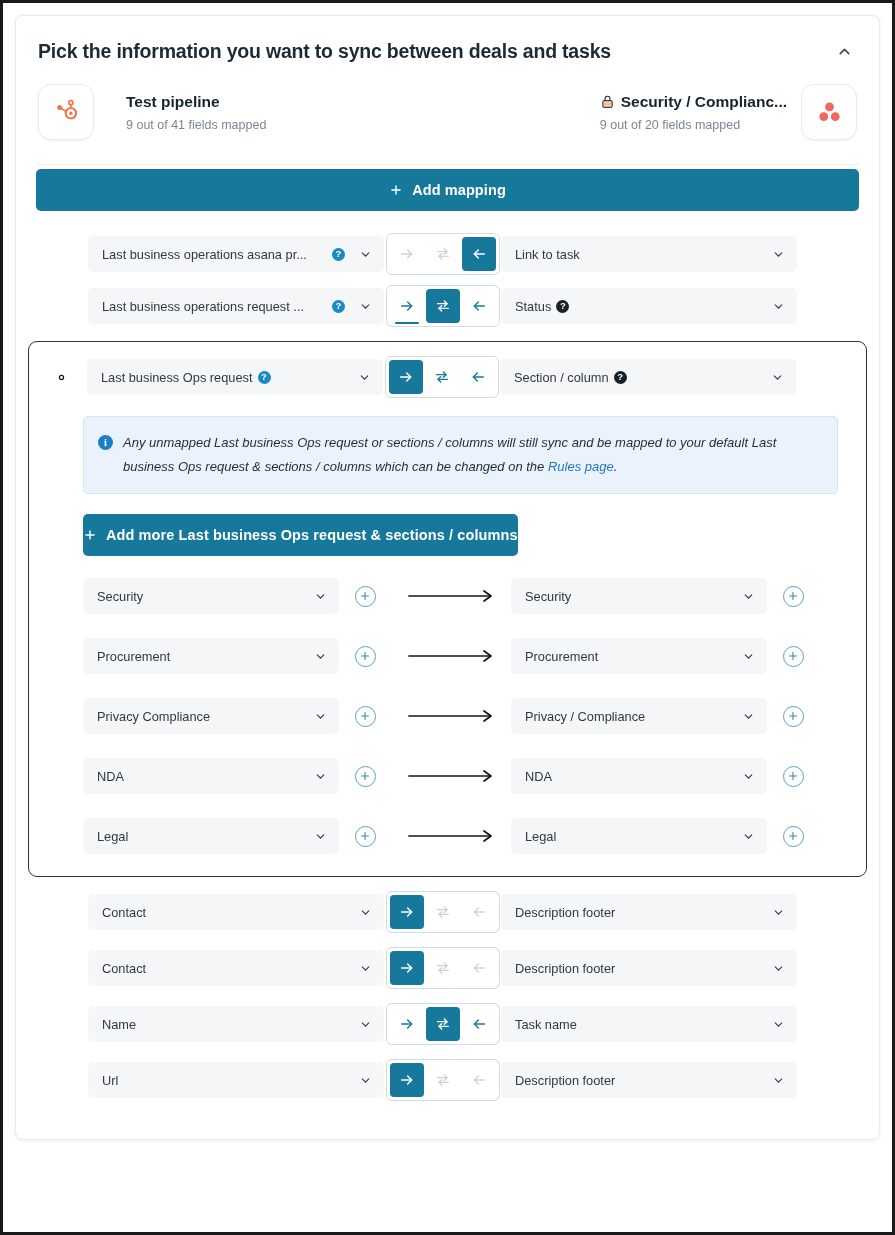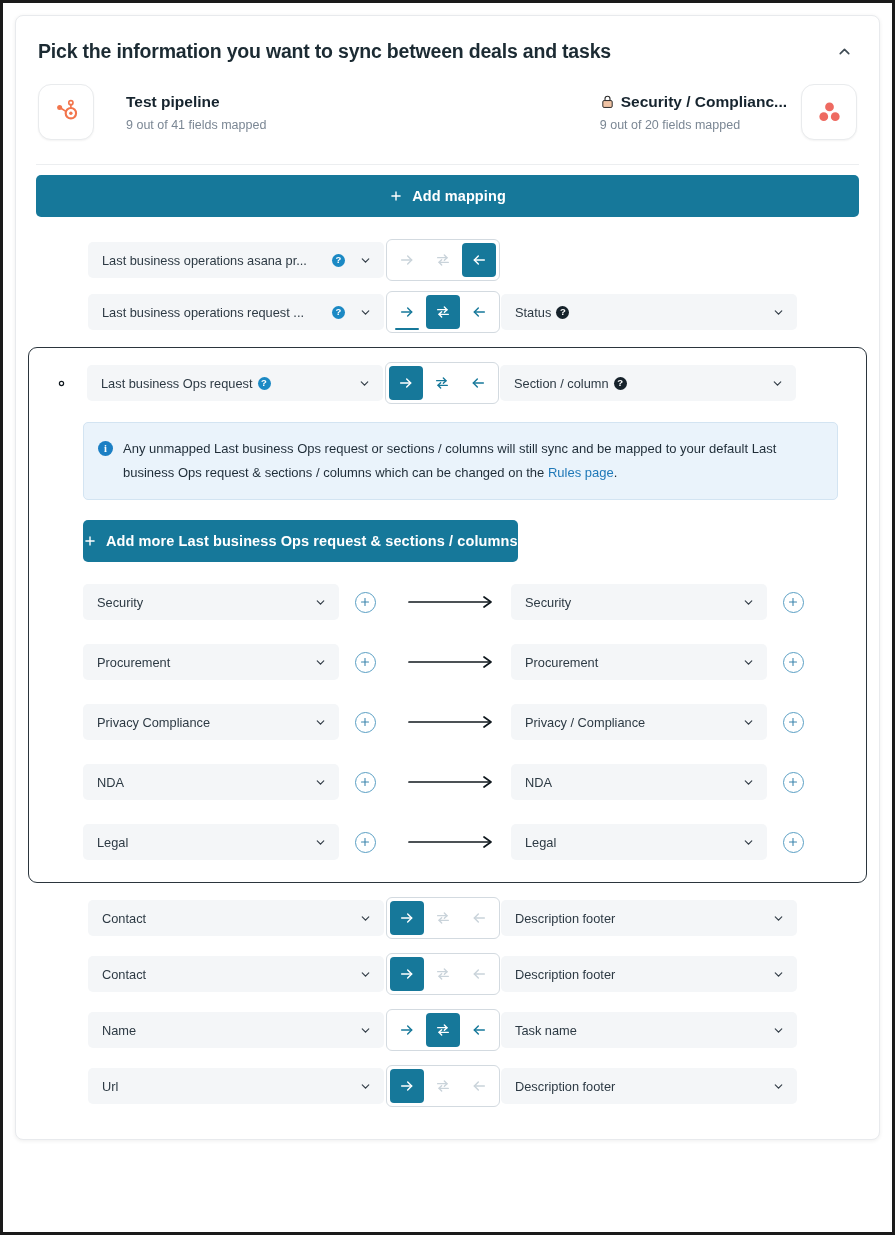--- a/index.html
+++ b/index.html
@@ -101,21 +101,21 @@
     height: 42px;
     width: 100%;
     font-size: 14.5px;
     font-weight: bold;
     font-family: "Liberation Sans", sans-serif;
     display: flex; align-items: center; justify-content: center;
     gap: 9px;
     cursor: pointer;
     letter-spacing: 0.1px;
   }
-  .btn-add-mapping { margin: 10px 0 22px 0; }
+  .btn-add-mapping { margin: 4px 0 22px 0; }
 
   
   .map-row {
     display: flex;
     align-items: center;
     gap: 0;
     margin-bottom: 10px;
   }
   .map-row .col-left  { width: 296px; flex-shrink: 0; }
   .map-row .col-mid   { width: 117px; flex-shrink: 0; display: flex; justify-content: center; }
@@ -205,20 +205,21 @@
     border-radius: 5px;
     margin: 18px 14px 0 48px;
     padding: 14px 16px 14px 14px;
     display: flex;
     gap: 10px;
   }
   .info-text {
     font-size: 13px;
     line-height: 1.85;
     color: #1f2d38;
+    font-style: italic;
   }
   .info-text a { color: #2079b8; text-decoration: none; cursor: pointer; }
   .info-ico {
     width: 15px; height: 15px;
     border-radius: 50%;
     background: #1b7fc4;
     color: #fff;
     font-size: 10.5px;
     font-weight: bold;
     display: flex; align-items: center; justify-content: center;
@@ -348,20 +349,30 @@
                 </svg>
               </div>
             <div class="dir-btn active">
                 <svg width="16" height="16" viewBox="0 0 24 24" fill="none" stroke="currentColor" stroke-width="2.1" stroke-linecap="round" stroke-linejoin="round">
                   <line x1="20" y1="12" x2="5" y2="12"></line>
                   <polyline points="11 6 5 12 11 18"></polyline>
                 </svg>
               </div>
           </div>
         </div>
+        <div class="col-right">
+          <div class="field">
+            <span class="fval">Link to task</span>
+            <span class="chev">
+                <svg width="13" height="13" viewBox="0 0 24 24" fill="none" stroke="currentColor" stroke-width="2.2" stroke-linecap="round">
+                  <polyline points="6 9 12 15 18 9"></polyline>
+                </svg>
+              </span>
+          </div>
+        </div>
       </div>
 
       <div class="map-row">
         <div class="row-lead"></div>
         <div class="col-left">
           <div class="field">
             <span class="fval">Last business operations request ...</span>
             <span class="help-ico blue">?</span>
             <span class="chev">
                 <svg width="13" height="13" viewBox="0 0 24 24" fill="none" stroke="currentColor" stroke-width="2.2" stroke-linecap="round">

